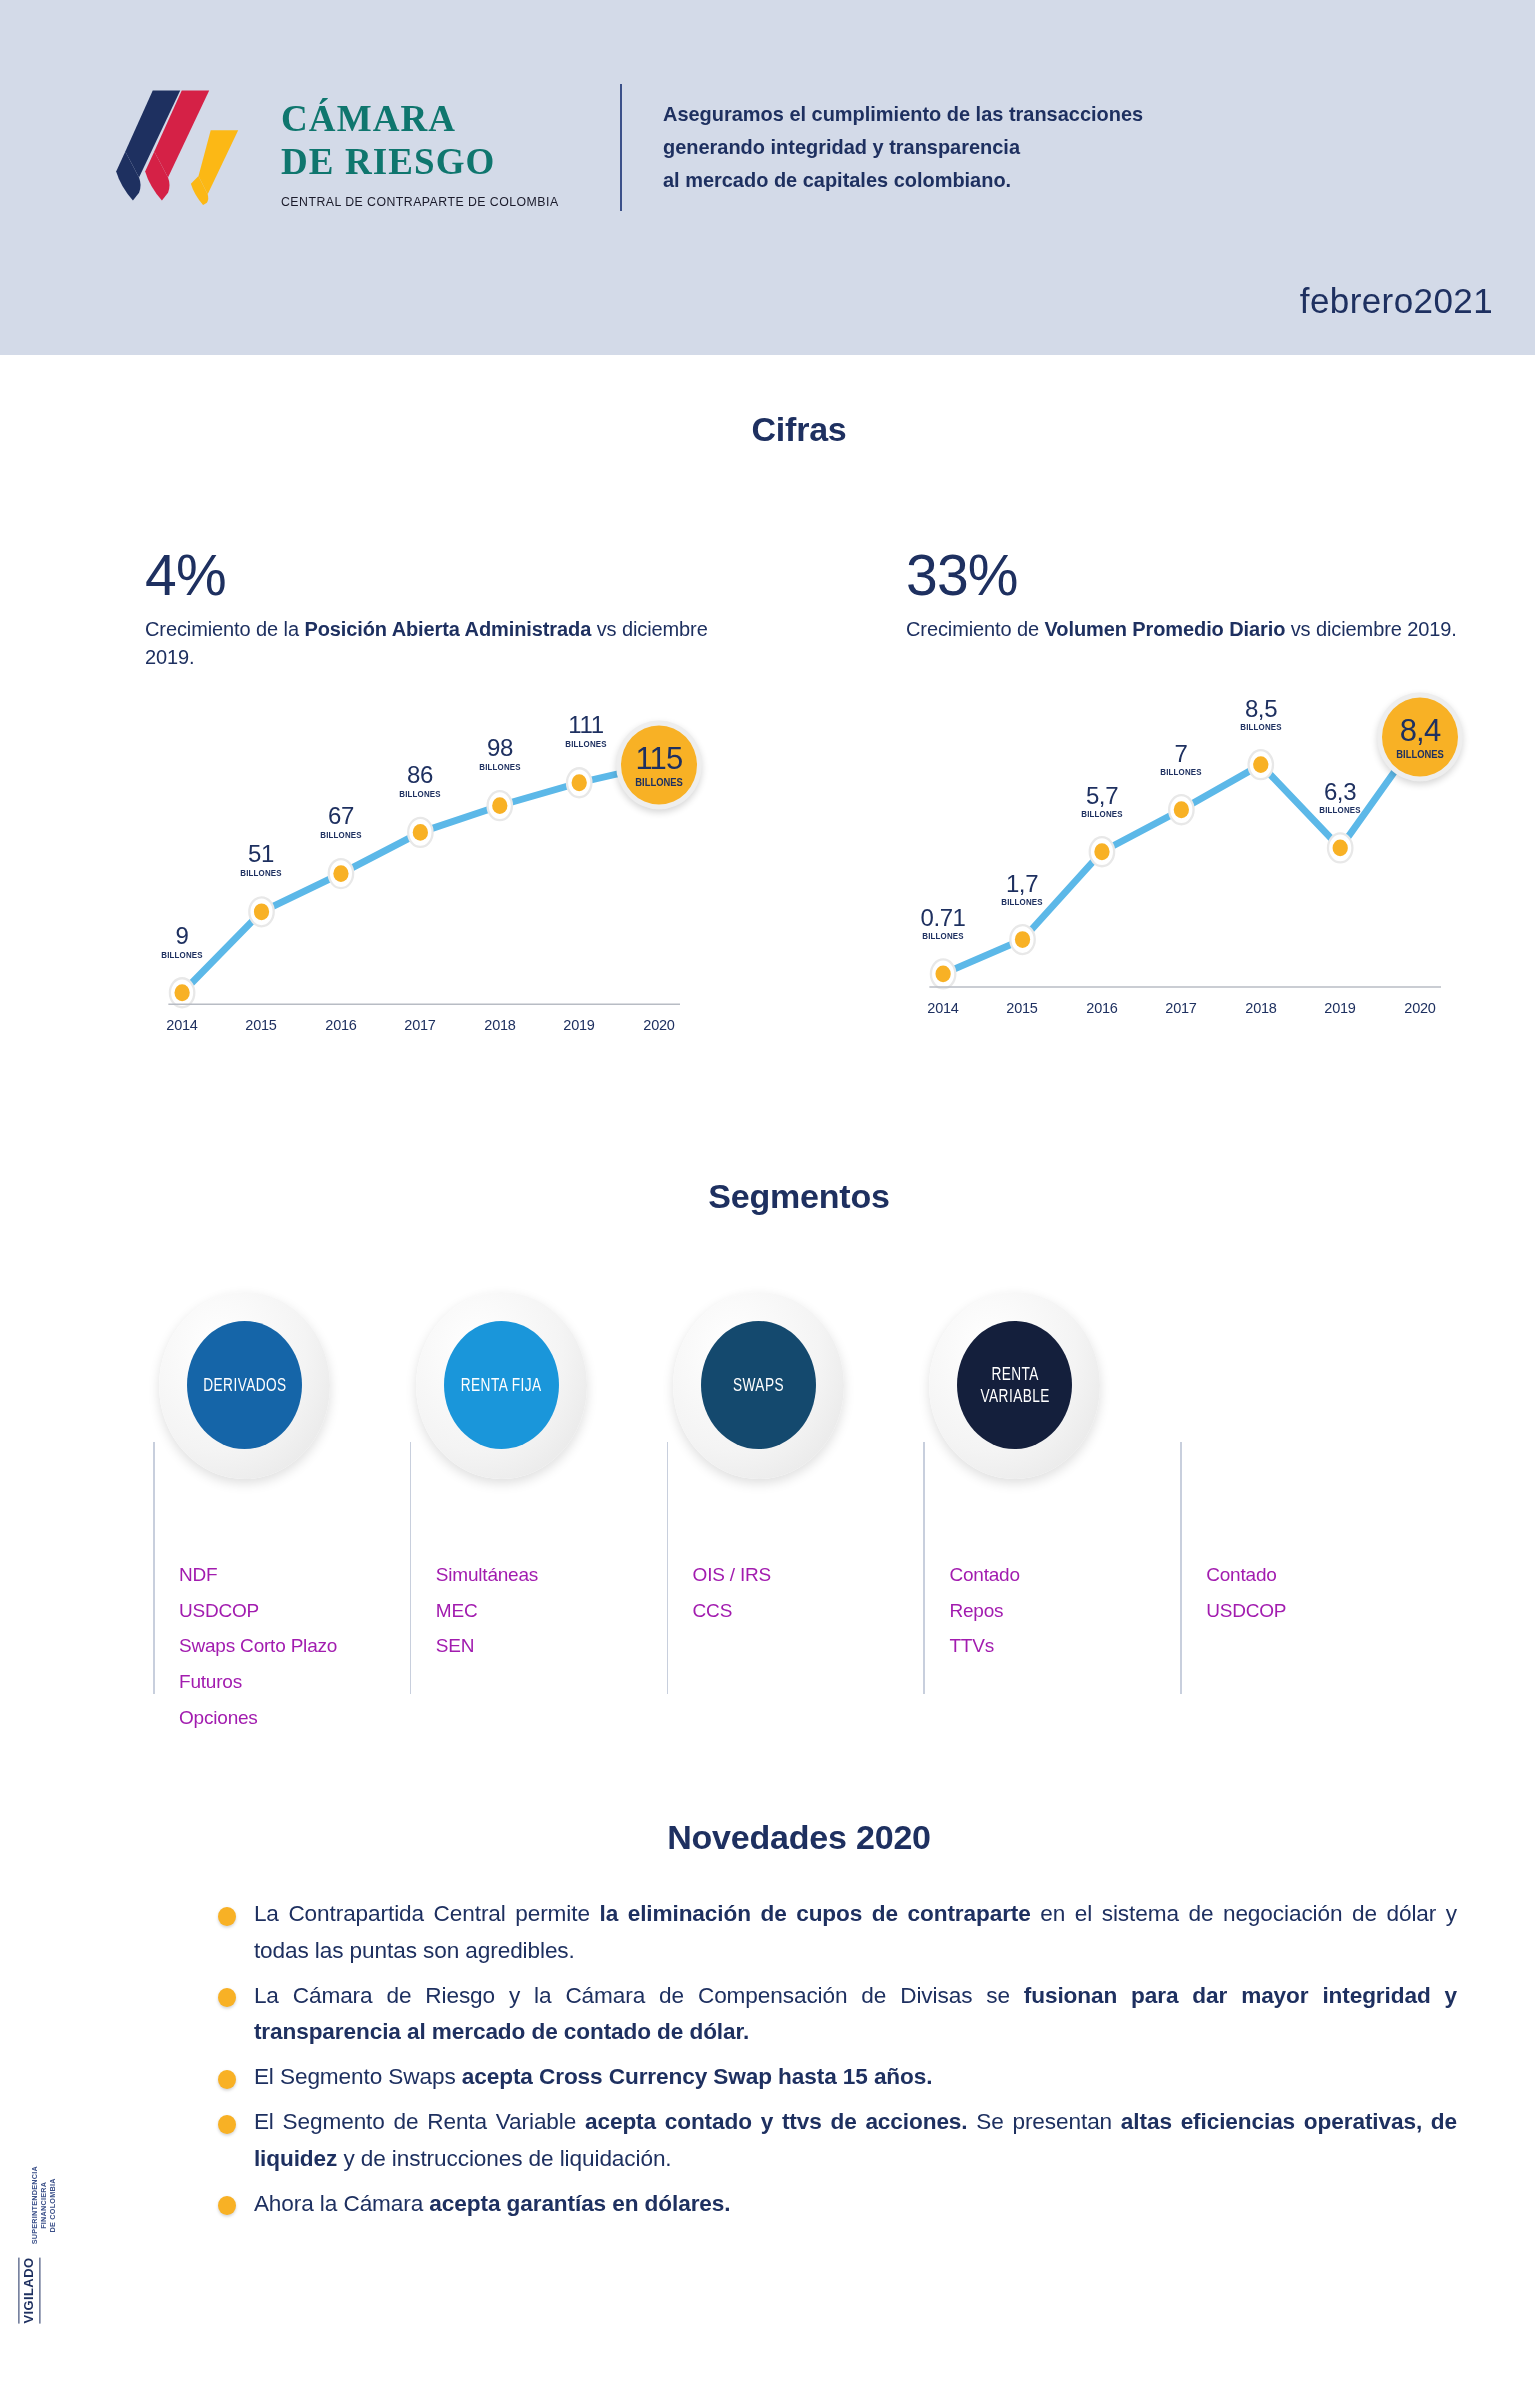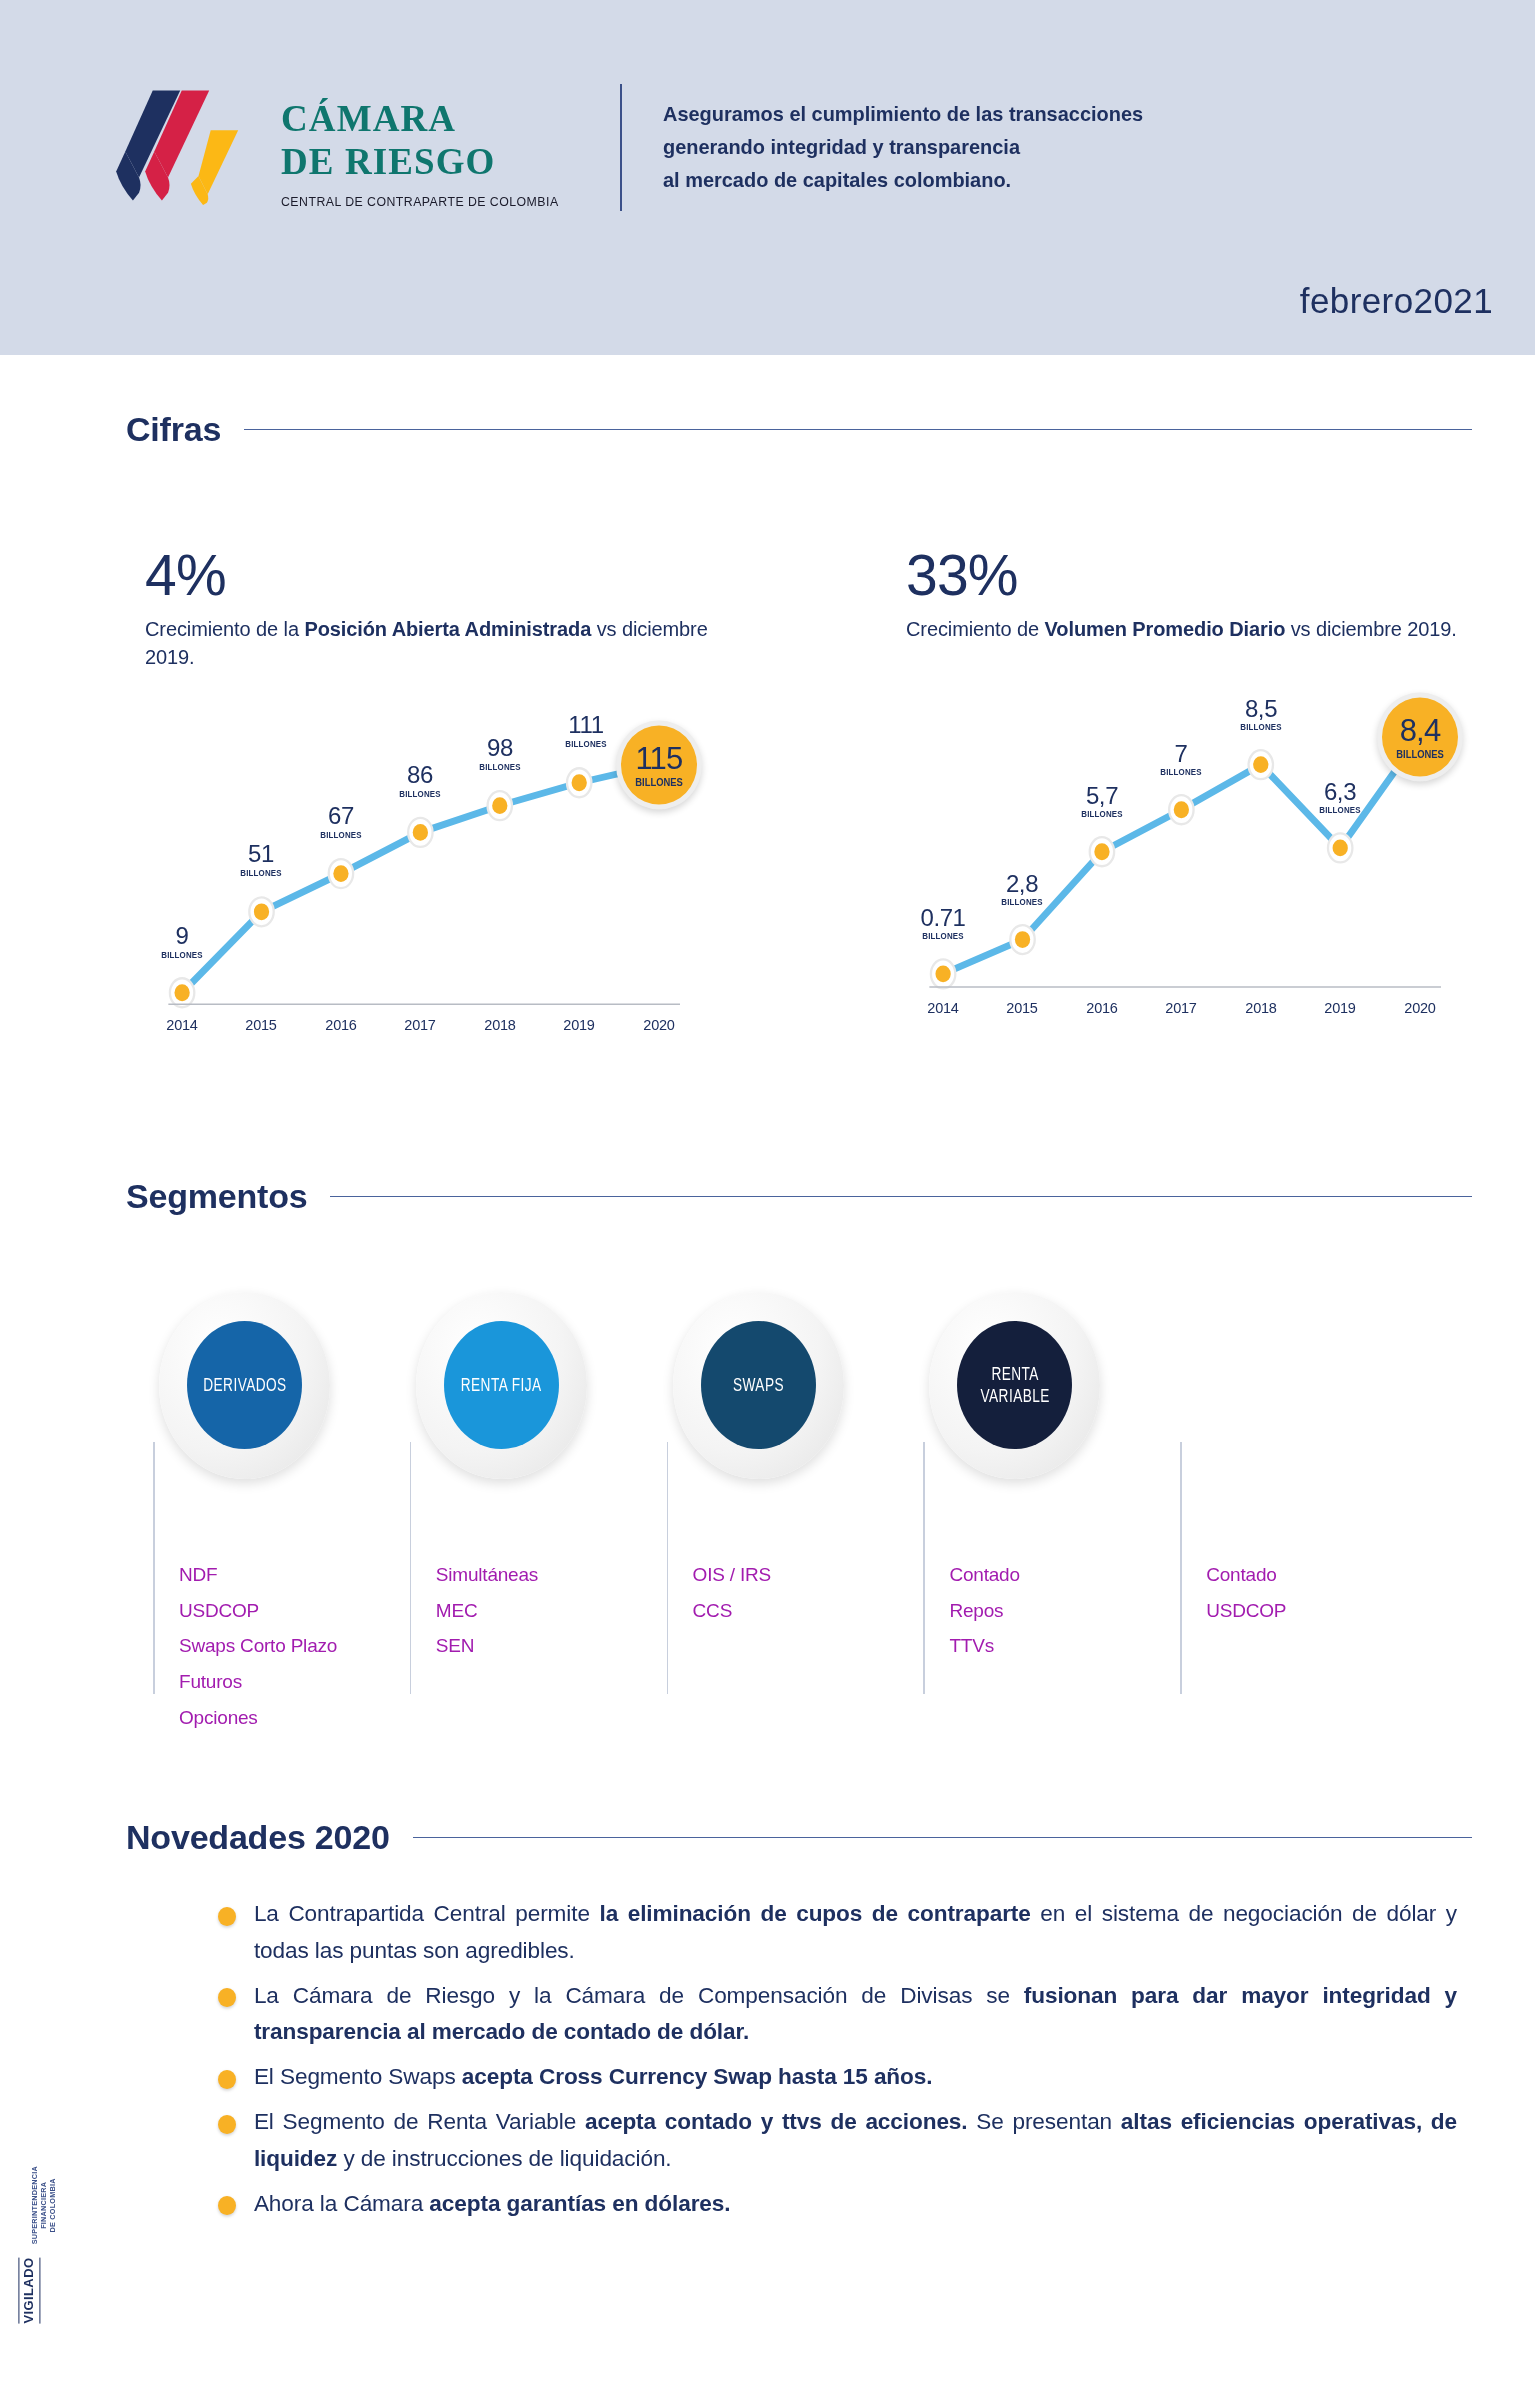--- a/index.html
+++ b/index.html
@@ -59,21 +59,21 @@
     font-size: 35px; color: #1e3060;
     letter-spacing: 0.4px;
   }
   .header-date .m { font-weight: normal; }
   .header-date .y { font-weight: normal; }
 
   
   .sec-title-wrap {
     position: absolute;
     display: flex; align-items: center;
-    width: 1346px; left: 126px;
+    width: 1346px; left: 126px; flex-direction: column;
   }
   .sec-title {
     font-family: "Liberation Sans", sans-serif;
     font-weight: bold;
     font-size: 34px;
     color: #1e3060;
     white-space: nowrap;
     letter-spacing: -0.2px;
   }
   .sec-rule {
@@ -375,21 +375,21 @@
         <ellipse cx="568" cy="250" rx="10" ry="11" fill="#f8b125"></ellipse>
       </g>
       <line x1="30" y1="432" x2="700" y2="432" stroke="#b8bcc4" stroke-width="2"></line>
     </svg>
 
     <div class="pt-label" style="left:37px; top:249px;">
       <span class="v">0.71</span>
       <span class="u">BILLONES</span>
     </div>
     <div class="pt-label" style="left:116px; top:215px;">
-      <span class="v">2,8</span>
+      <span class="v">1,7</span>
       <span class="u">BILLONES</span>
     </div>
     <div class="pt-label" style="left:196px; top:127px;">
       <span class="v">5,7</span>
       <span class="u">BILLONES</span>
     </div>
     <div class="pt-label" style="left:275px; top:85px;">
       <span class="v">7</span>
       <span class="u">BILLONES</span>
     </div>

